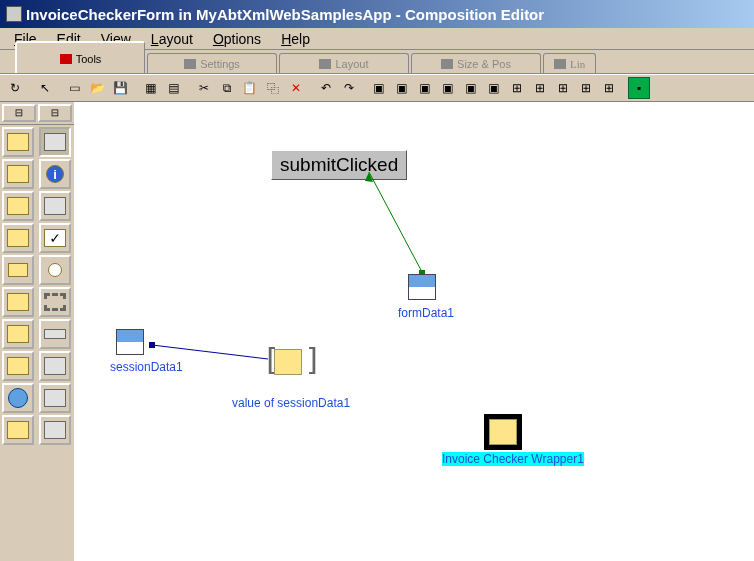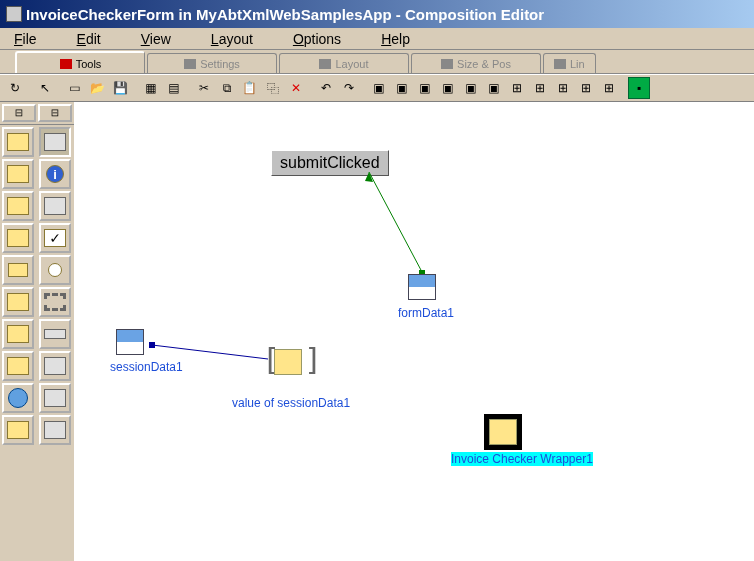--- a/index.html
+++ b/index.html
@@ -29,21 +29,20 @@
     border: 1px solid #555;
   }
   .menubar {
     background: #d8ccb8;
     display: flex;
     font-size: 14px;
     padding: 2px 4px;
     border-bottom: 1px solid #888;
     height: 22px;
     align-items: center;
-    gap: 20px;
   }
   .menubar span {
     padding: 1px 10px;
     cursor: default;
   }
   .menubar span u { text-decoration: underline; }
   .tabbar {
     background: #d8ccb8;
     display: flex;
     border-bottom: 1px solid #888;
@@ -64,25 +63,25 @@
     align-items: center;
     gap: 4px;
     min-width: 130px;
     justify-content: center;
     height: 20px;
   }
   .tab.active {
     background: #d8ccb8;
     border-top: 2px solid #fff;
     border-left: 2px solid #fff;
-    height: 22px;
+    height: 32px;
     font-weight: normal;
   }
   .tab.inactive { color: #888; }
-  .tab.last { min-width: 50px; }
+  .tab.last { min-width: 50px; font-family: Liberation Serif, serif; }
   .tab .ticon { width: 12px; height: 10px; background: #888; }
   .tab.active .ticon { background: #c00; }
 
   .toolbar {
     background: #d8ccb8;
     border-top: 1px solid #fff;
     border-bottom: 1px solid #808080;
     padding: 2px 4px;
     display: flex;
     gap: 1px;
@@ -169,21 +168,21 @@
   }
   .node-label {
     position: absolute;
     background: #c0c0c0;
     border: 1px solid #222;
     border-right-color: #555;
     border-bottom-color: #555;
     border-top-color: #fff;
     border-left-color: #fff;
     padding: 3px 8px;
-    font-size: 16px;
+    font-size: 19px;
   }
   .node-text {
     position: absolute;
     font-size: 12px;
     color: #1d4ed8;
     white-space: nowrap;
   }
   .node-text.sel {
     background: #00ffff;
   }
@@ -399,15 +398,15 @@
     <span class="bracket" style="left:186px; top:243px;">[</span>
     <div class="node-icon" style="left:196px; top:245px;">
       <div class="nbody y"></div>
     </div>
     <span class="bracket" style="left:228px; top:243px;">]</span>
     <div class="node-text" style="left:156px; top:294px;">value of sessionData1</div>
 
     <div class="node-icon selected" style="left:408px; top:312px;">
       <div class="nbody y"></div>
     </div>
-    <div class="node-text sel" style="left:366px; top:350px;margin-left:9px;">Invoice Checker Wrapper1</div>
+    <div class="node-text sel" style="left:366px; top:350px;">Invoice Checker Wrapper1</div>
   </div>
 </div>
 
 </body></html>

